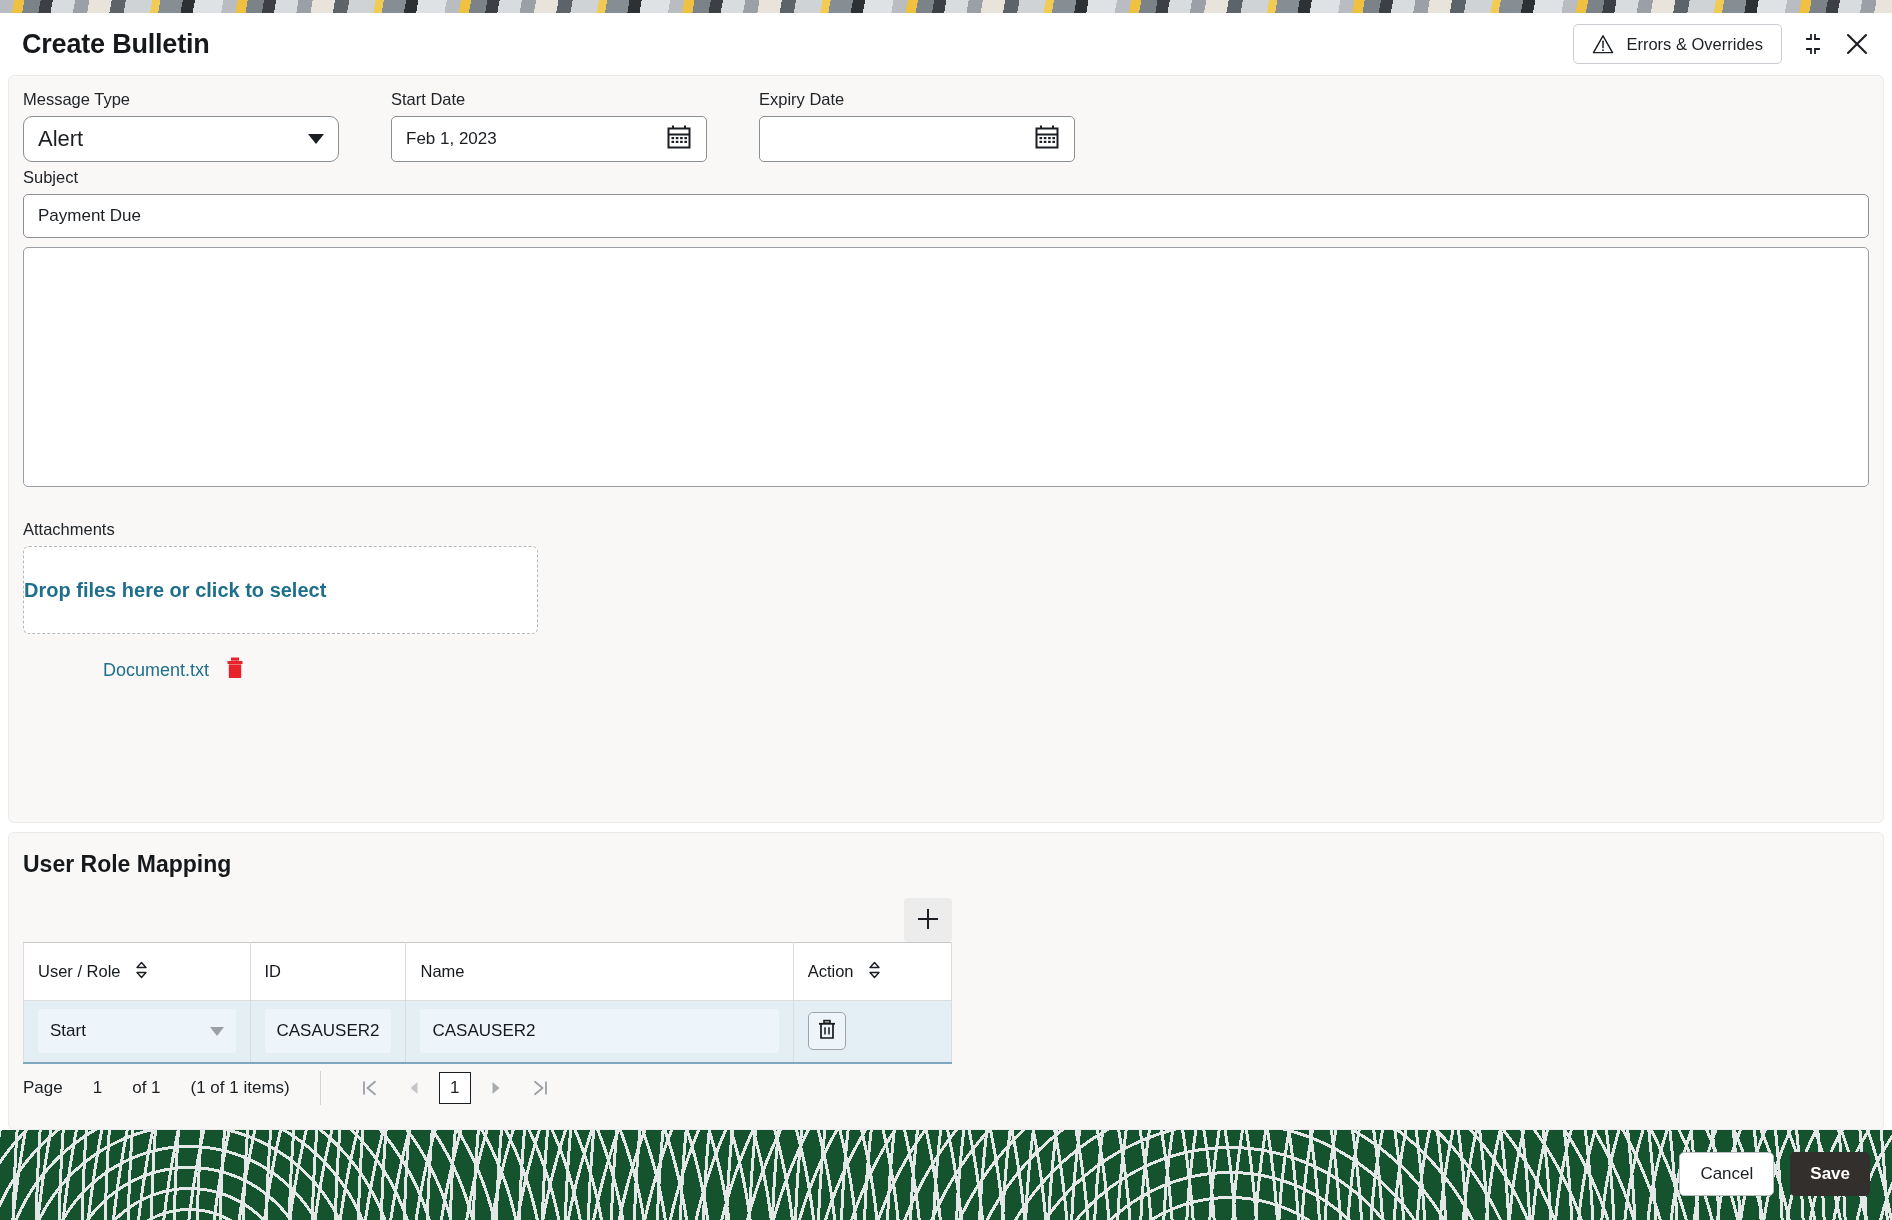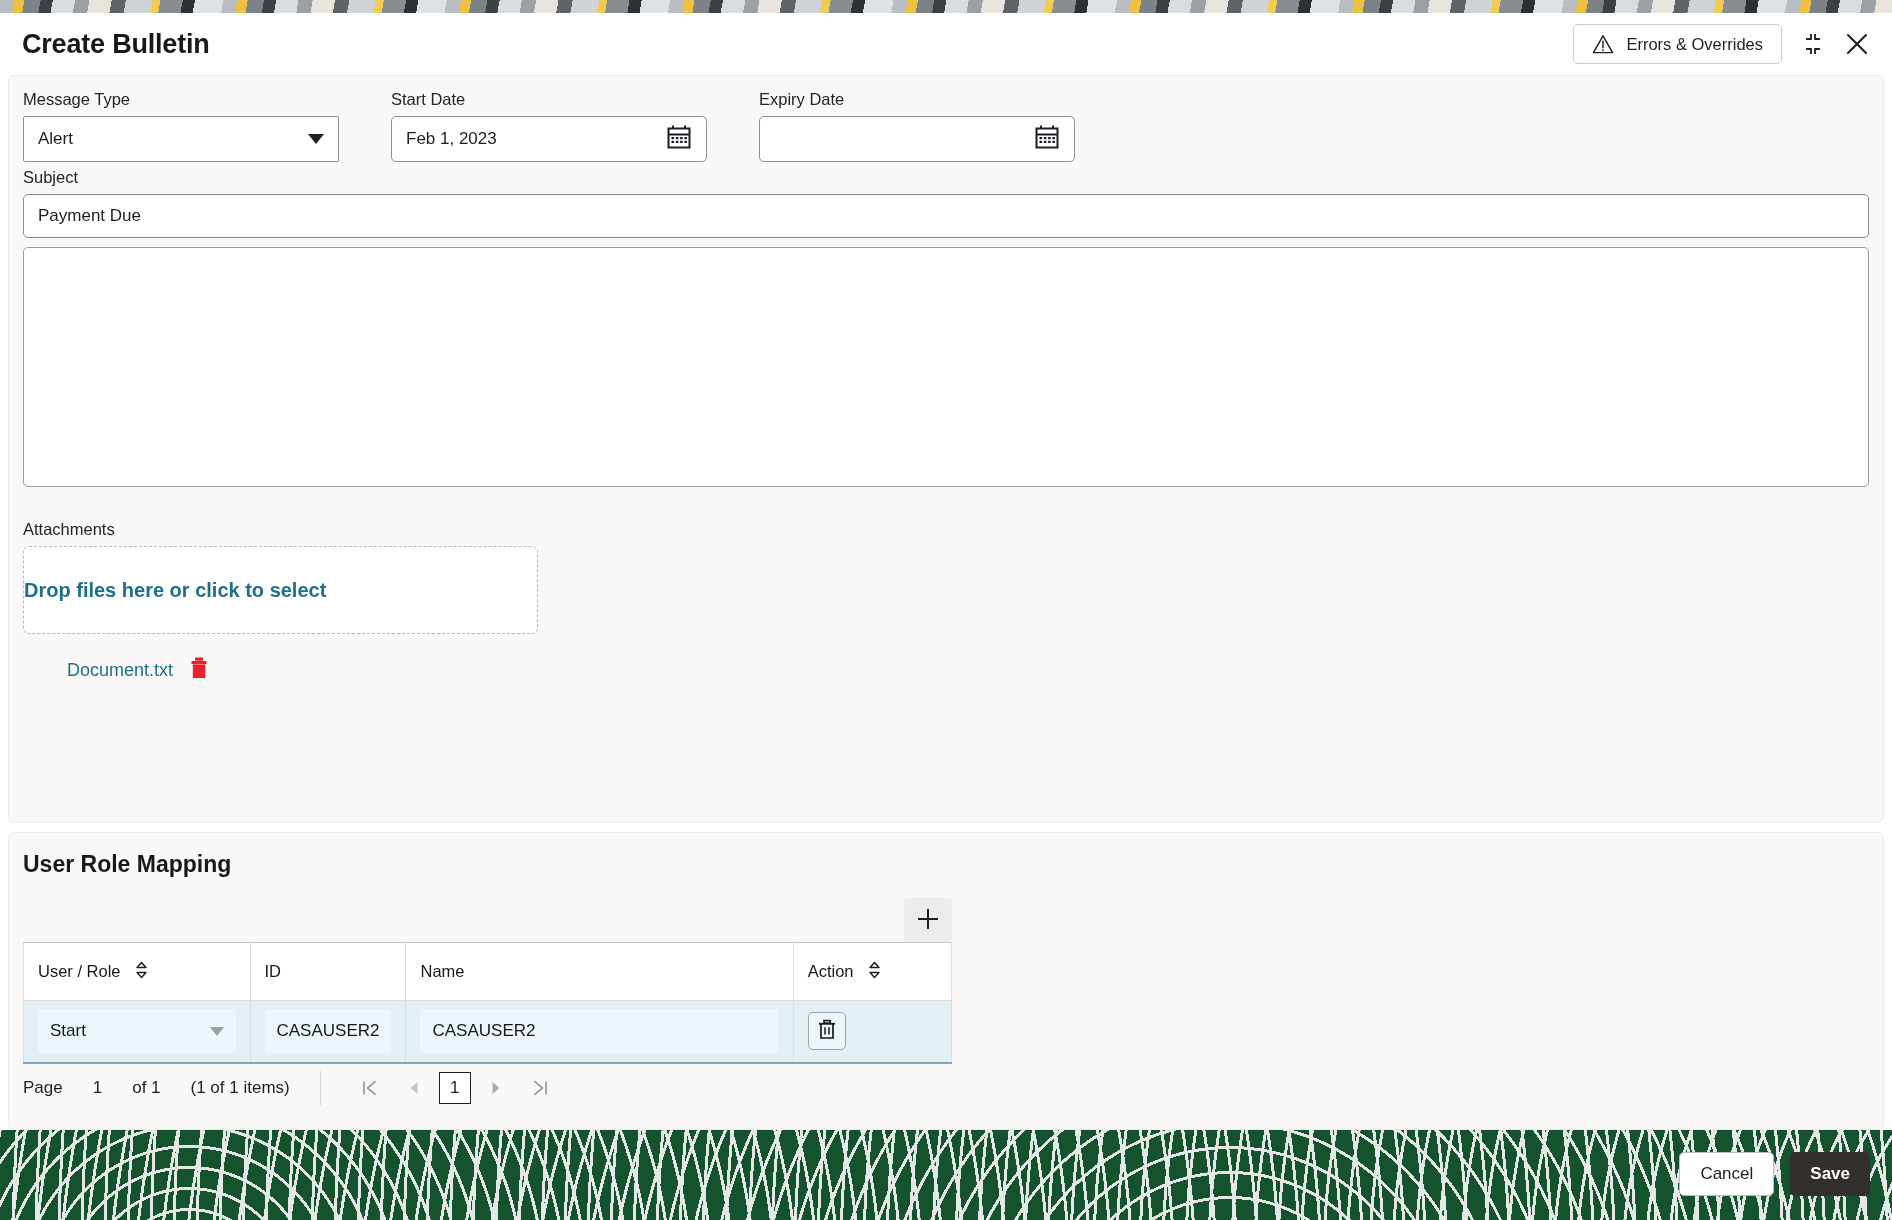--- a/index.html
+++ b/index.html
@@ -85,25 +85,25 @@
     height: 46px; width: 100%;
     border: 1px solid #8b8f94; border-radius: 5px;
     background: #ffffff;
     display: flex; align-items: center;
     padding: 0 14px;
     font-size: 17px; color: #1b1f23;
     cursor: text;
   }
   .select-box {
     height: 46px; width: 100%;
-    border: 1px solid #8b8f94; border-radius: 2px;
+    border: 1px solid #8b8f94; border-radius: 9px;
     background: #ffffff;
     display: flex; align-items: center;
     padding: 0 14px; cursor: pointer;
-    font-size: 17px; color: #1b1f23;
+    font-size: 22px; color: #1b1f23;
   }
   .caret {
     margin-left: auto;
     width: 0; height: 0;
     border-left: 8px solid transparent;
     border-right: 8px solid transparent;
     border-top: 10px solid #1b1f23;
   }
   .cal-icon { margin-left: auto; display: block; }
 
@@ -129,21 +129,21 @@
     border: 1.5px dashed #b5b8bc; border-radius: 6px;
     background: #ffffff;
     display: flex; align-items: center;
     cursor: pointer;
   }
   .dropzone-text {
     font-size: 20px; font-weight: bold; color: #1d6f8b;
   }
   .attach-item {
     display: flex; align-items: center; gap: 16px;
-    margin-top: 22px; margin-left: 44px;
+    margin-top: 22px; margin-left: 80px;
   }
   .attach-name {
     font-size: 18px; color: #1d6f8b; cursor: pointer;
   }
   .trash-red { display: block; cursor: pointer; }
 
   
   .urm-section {
     position: absolute; top: 832px; left: 8px;
     width: 1876px; height: 298px;

